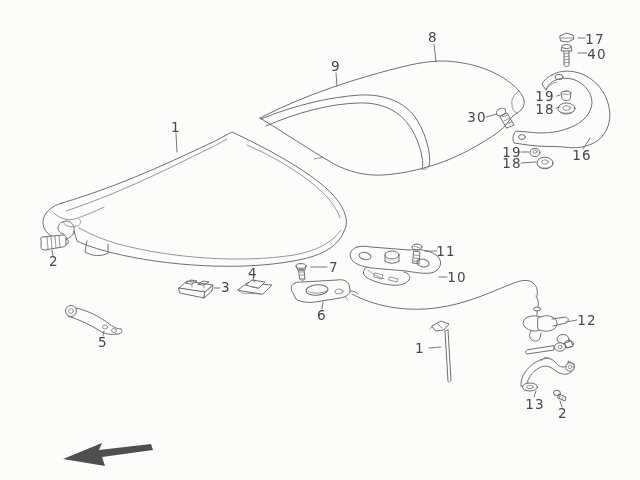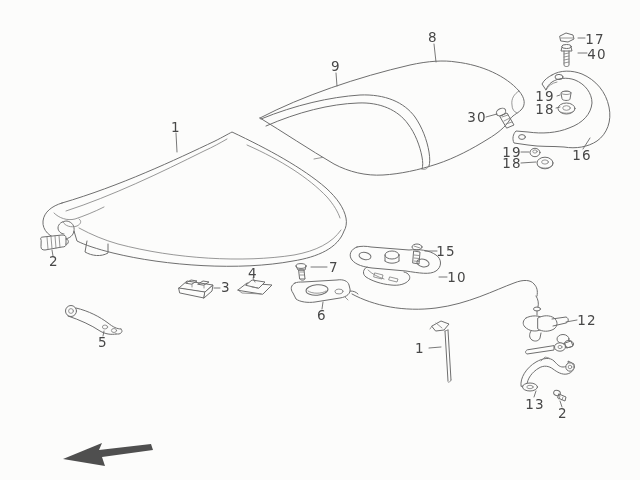--- a/index.html
+++ b/index.html
@@ -255,21 +255,21 @@
   <div class="callout" style="left:176px;top:127px">1</div>
   <div class="callout" style="left:54px;top:261px">2</div>
   <div class="callout" style="left:226px;top:287px">3</div>
   <div class="callout" style="left:253px;top:273px">4</div>
   <div class="callout" style="left:103px;top:342px">5</div>
   <div class="callout" style="left:322px;top:315px">6</div>
   <div class="callout" style="left:334px;top:267px">7</div>
   <div class="callout" style="left:433px;top:37px">8</div>
   <div class="callout" style="left:336px;top:66px">9</div>
   <div class="callout" style="left:457px;top:277px">10</div>
-  <div class="callout" style="left:446px;top:251px">15</div>
+  <div class="callout" style="left:446px;top:251px">11</div>
   <div class="callout" style="left:587px;top:320px">12</div>
   <div class="callout" style="left:535px;top:404px">13</div>
   <div class="callout" style="left:563px;top:413px">2</div>
   <div class="callout" style="left:420px;top:348px">1</div>
   <div class="callout" style="left:582px;top:155px">16</div>
   <div class="callout" style="left:595px;top:39px">17</div>
   <div class="callout" style="left:545px;top:109px">18</div>
   <div class="callout" style="left:545px;top:96px">19</div>
   <div class="callout" style="left:512px;top:163px">18</div>
   <div class="callout" style="left:512px;top:152px">19</div>

